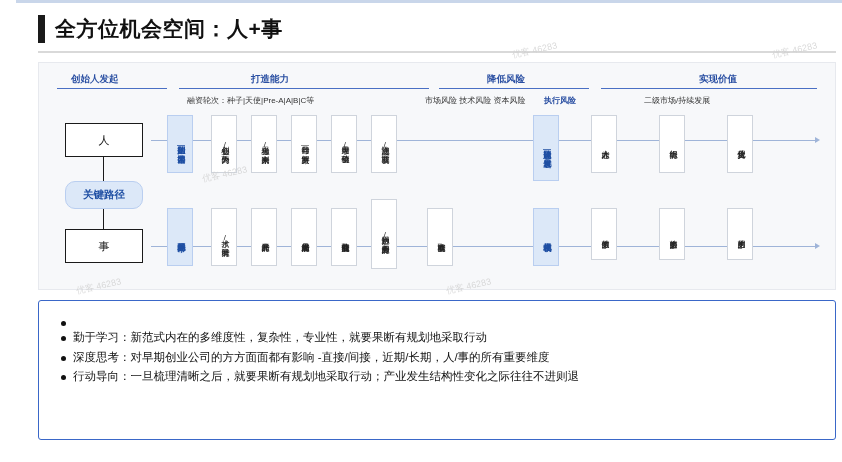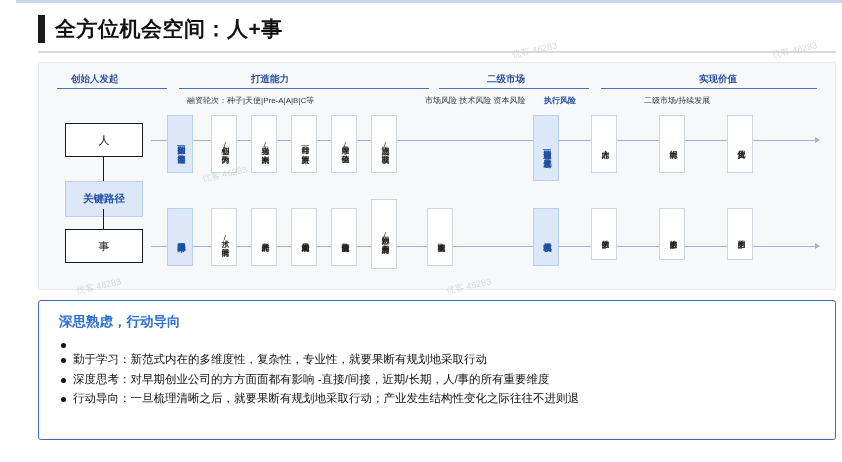--- a/index.html
+++ b/index.html
@@ -213,35 +213,35 @@
   <div class="title-wrap">
     <div class="title-bar"></div>
     <div class="title-text">全方位机会空间：人+事</div>
   </div>
   <div class="title-underline"></div>
 
   <div class="diagram">
 
     <div class="phase" style="left:32px; top:10px;">创始人发起</div>
     <div class="phase" style="left:212px; top:10px;">打造能力</div>
-    <div class="phase" style="left:448px; top:10px;">二级市场</div>
+    <div class="phase" style="left:448px; top:10px;">降低风险</div>
     <div class="phase" style="left:628px; top:10px;margin-left:32px;">实现价值</div>
 
     <div class="phase-line" style="left:18px; top:25px; width:110px;"></div>
     <div class="phase-line" style="left:140px; top:25px; width:250px;"></div>
     <div class="phase-line" style="left:400px; top:25px; width:150px;"></div>
     <div class="phase-line" style="left:562px; top:25px; width:216px;"></div>
 
     <div class="sub-label" style="left:148px; top:32px;">融资轮次：种子|天使|Pre-A|A|B|C等</div>
     <div class="sub-label" style="left:386px; top:32px;">市场风险  技术风险  资本风险</div>
     <div class="sub-label blue" style="left:505px; top:32px;">执行风险</div>
     <div class="sub-label" style="left:605px; top:32px;">二级市场/持续发展</div>
 
     <div class="node-box" style="left:26px; top:60px; width:78px; height:34px;">人</div>
-    <div class="node-key" style="left:26px; top:118px; width:78px; height:36px;">关键路径</div>
+    <div class="node-key" style="left:26px; top:118px; width:78px; height:28px;border-radius:10px;">关键路径</div>
     <div class="node-box" style="left:26px; top:166px; width:78px; height:34px;">事</div>
     <div class="connector" style="left:64px; top:94px; width:1.4px; height:24px;"></div>
     <div class="connector" style="left:64px; top:146px; width:1.4px; height:20px;"></div>
 
     <div class="flow-line" style="left:112px; top:77px; width:664px;"></div>
     <div class="flow-arrow" style="left:776px; top:74px;"></div>
     <div class="flow-line" style="left:112px; top:183px; width:664px;"></div>
     <div class="flow-arrow" style="left:776px; top:180px;"></div>
 
     <div class="vcard filled" style="left:128px; top:52px; width:26px; height:58px;">
@@ -305,21 +305,20 @@
     <div class="vcard" style="left:620px; top:145px; width:26px; height:52px;">
         <span class="vtext">赚更多的</span>
       </div>
     <div class="vcard" style="left:688px; top:145px; width:26px; height:52px;">
         <span class="vtext">用更多的</span>
       </div>
 
   </div>
 
   <div class="notes">
-    <div class="notes-title">深思熟虑，行动导向</div>
     <div class="note-item">
       <span class="bullet"></span>
     </div>
     <div class="note-item">
       <span class="bullet"></span>
       <span>勤于学习：新范式内在的多维度性，复杂性，专业性，就要果断有规划地采取行动</span>
     </div>
     <div class="note-item">
       <span class="bullet"></span>
       <span>深度思考：对早期创业公司的方方面面都有影响 -直接/间接，近期/长期，人/事的所有重要维度</span>

